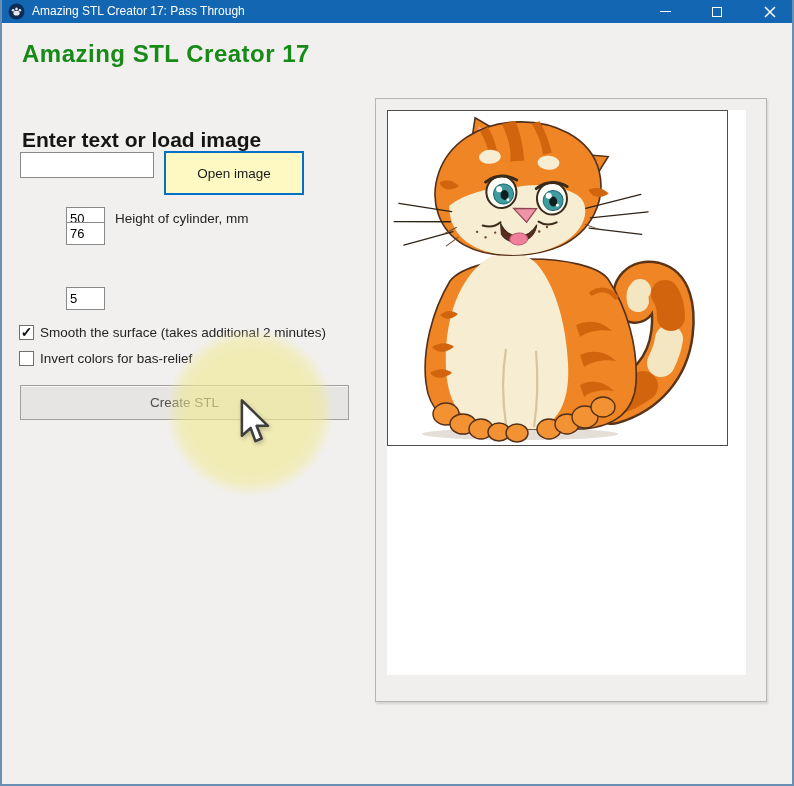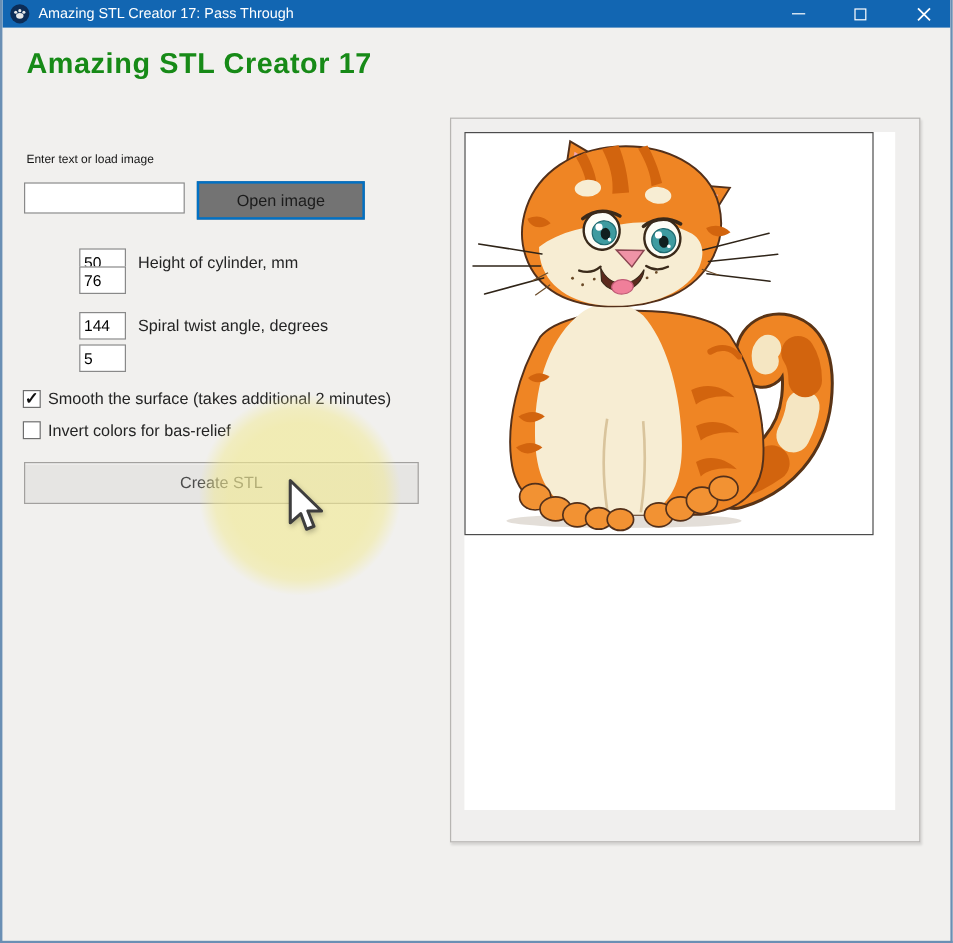--- a/index.html
+++ b/index.html
@@ -17,26 +17,26 @@
   .win-btn { position:absolute; top:0; height:23px; width:46px; display:flex;
              align-items:center; justify-content:center; cursor:default; }
   .wb-min { left:640px; } .wb-max { left:692px; } .wb-close { left:744px; width:48px; }
   .glyph-min { width:11px; height:0; border-top:1.6px solid #fff; display:block; }
   .glyph-max { width:10px; height:10px; border:1.4px solid #fff; display:block; }
 
   
   .h1 { position:absolute; left:20px; top:40px; font-size:24px; font-weight:800;
         color:#178a17; letter-spacing:.5px; white-space:nowrap; }
   .h2 { position:absolute; left:20px; top:87px; font-size:23px; font-weight:800; color:#151515; }
-  .lbl-bold { position:absolute; left:20px; top:128px; font-size:10px; font-weight:400; color:#151515; }
+  .lbl-bold { position:absolute; left:20px; top:128px; font-size:21px; font-weight:700; color:#151515; }
 
   .txt-input { position:absolute; left:18px; top:152px; width:134px; height:26px;
                background:#fff; border:1px solid #898989; font-size:13px; padding:0 4px; }
-  .btn-open { position:absolute; left:162px; top:151px; width:140px; height:32px;
-              background:#737373; border:2px solid #0071c5; font-size:13.5px; color:#1c1c1c;
+  .btn-open { position:absolute; left:162px; top:151px; width:140px; height:44px;
+              background:#fef9c3; border:2px solid #0071c5; font-size:13.5px; color:#1c1c1c;
               font-family:"Liberation Sans", sans-serif; cursor:pointer; }
 
   .field-row { position:absolute; left:18px; height:23px; display:flex; align-items:center;padding-left:46px; }
   .num-input { width:39px; height:23px; background:#fff; border:1px solid #898989;
                font-size:13px; padding:0 3px; font-family:"Liberation Sans", sans-serif; }
   .field-label { margin-left:10px; font-size:13.5px; color:#242424; white-space:nowrap; }
 
   .check-row { position:absolute; left:17px; height:16px; display:flex; align-items:center; }
   .cb-box { width:15px; height:15px; background:#fff; border:1px solid #6e6e6e;
             display:flex; align-items:center; justify-content:center;
@@ -98,24 +98,20 @@
 
   <input class="txt-input" type="text" value="" style="">
   <button class="btn-open">Open image</button>
 
   <div class="field-row" style="top:207px">
     <input class="num-input" value="50" style="">
     <span class="field-label">Height of cylinder, mm</span>
   </div>
   <div class="field-row" style="top:222px">
     <input class="num-input" value="76" style="">
-  </div>
-  <div class="field-row" style="top:260px">
-    <input class="num-input" value="144" style="">
-    <span class="field-label">Spiral twist angle, degrees</span>
   </div>
   <div class="field-row" style="top:287px">
     <input class="num-input" value="5" style="">
   </div>
 
   <div class="check-row" style="top:324px">
     <span class="cb-box">✓</span>
     <span class="cb-label">Smooth the surface (takes additional 2 minutes)</span>
   </div>
   <div class="check-row" style="top:350px">

